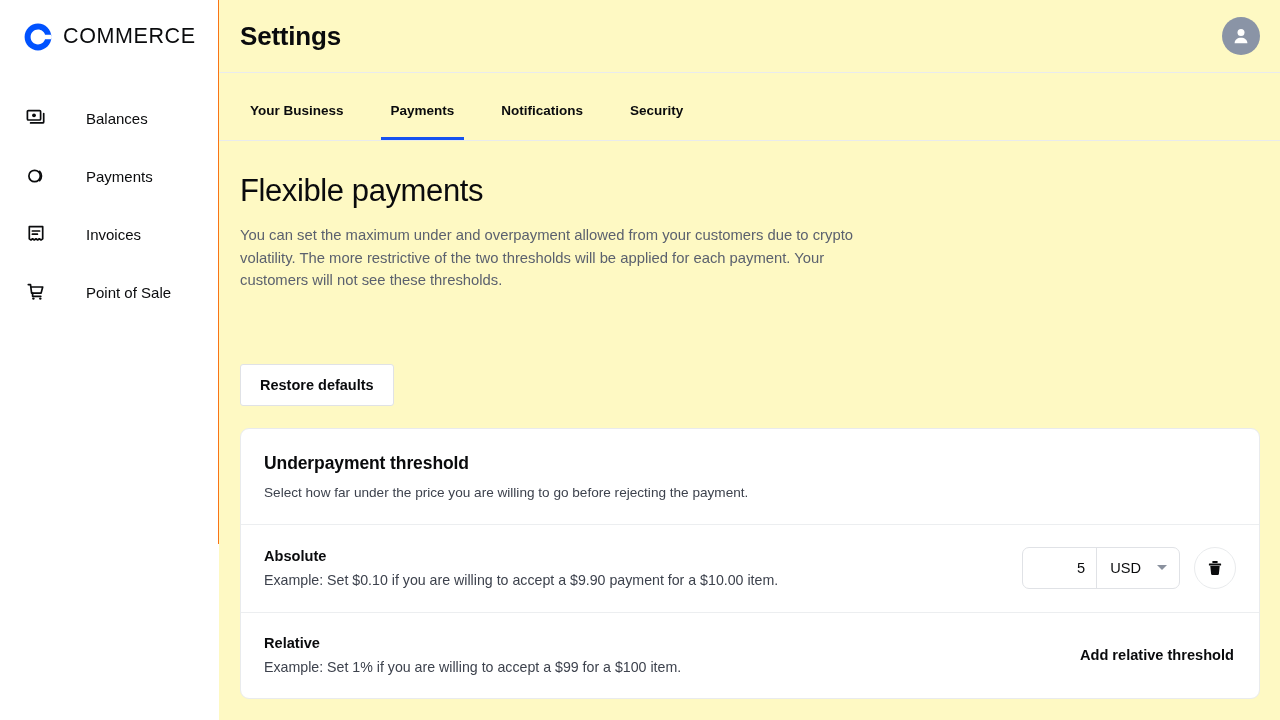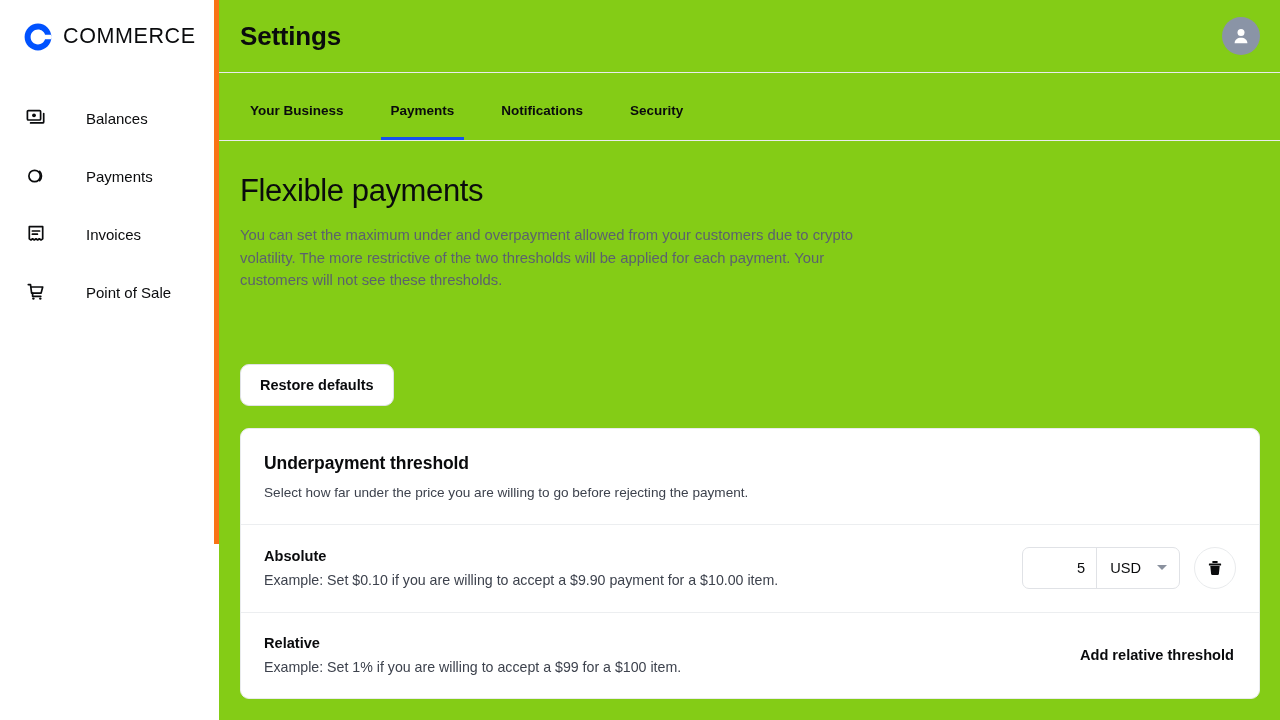--- a/index.html
+++ b/index.html
@@ -9,21 +9,21 @@
     background: #ffffff;
     color: #0a0b0d;
     overflow: hidden;
   }
   #app { display: flex; width: 1280px; height: 720px; }
 
   
   .sidebar {
     width: 219px; height: 544px;
     background: #ffffff;
-    border-right: 5px solid #f97316;
+    border-right: 1px solid #f97316;
     flex: 0 0 219px;
   }
   .brand {
     display: flex; align-items: center; gap: 11px;
     height: 73px; padding-left: 24px;
   }
   .brand-logo { width: 28px; height: 28px; flex: 0 0 28px; display:block; }
   .brand-name {
     font-size: 21.5px; letter-spacing: 0.6px;
     font-weight: 400; color: #0a0b0d;
@@ -33,21 +33,21 @@
   .nav-item {
     display: flex; align-items: center; gap: 19px;
     height: 58px; padding-left: 25px;
     cursor: pointer;
   }
   .nav-icon { width: 22px; height: 22px; flex: 0 0 22px; display: flex; align-items: center; justify-content: center; }
   .nav-icon svg { display: block; }
   .nav-label { font-size: 15px; color: #0a0b0d; font-weight: 400; margin-left: 20px; }
 
   
-  .main { flex: 1 1 auto; height: 720px; display: flex; flex-direction: column; background: #84cc16; }
+  .main { flex: 1 1 auto; height: 720px; display: flex; flex-direction: column; background: #fef9c3; }
 
   .topbar {
     height: 73px; flex: 0 0 73px;
     border-bottom: 1px solid #e9ebed;
     display: flex; align-items: center; justify-content: space-between;
     padding: 0 20px 0 21px;
   }
   .page-title { font-size: 26px; font-weight: 700; letter-spacing: -0.2px; color: #0a0b0d; }
   .avatar {
     width: 38px; height: 38px; border-radius: 50%;
@@ -83,21 +83,21 @@
   .intro-text { max-width: 660px; }
   .section-title {
     font-size: 31px; font-weight: 400; letter-spacing: -0.4px;
     color: #0a0b0d; margin-bottom: 15px;
   }
   .section-desc {
     font-size: 14.8px; line-height: 22.5px; color: #5b616e; max-width: 655px;
   }
   .restore-btn {
     flex: 0 0 auto; margin-top: 72px;
-    background: #fff; border: 1px solid #e0e2e6; border-radius: 9px;
+    background: #fff; border: 1px solid #e0e2e6; border-radius: 3px;
     padding: 12px 19px; font-size: 14.5px; font-weight: 700; color: #0a0b0d;
     cursor: pointer; font-family: "Liberation Sans", sans-serif; white-space: nowrap;
   }
 
   .card {
     border: 1px solid #e9ebed; border-radius: 9px;
     margin-top: 22px; background: #fff;
   }
   .card-head { padding: 24px 23px 22px 23px; }
   .card-title { font-size: 17.5px; font-weight: 700; color: #0a0b0d; margin-bottom: 9px; letter-spacing: -0.1px; }

